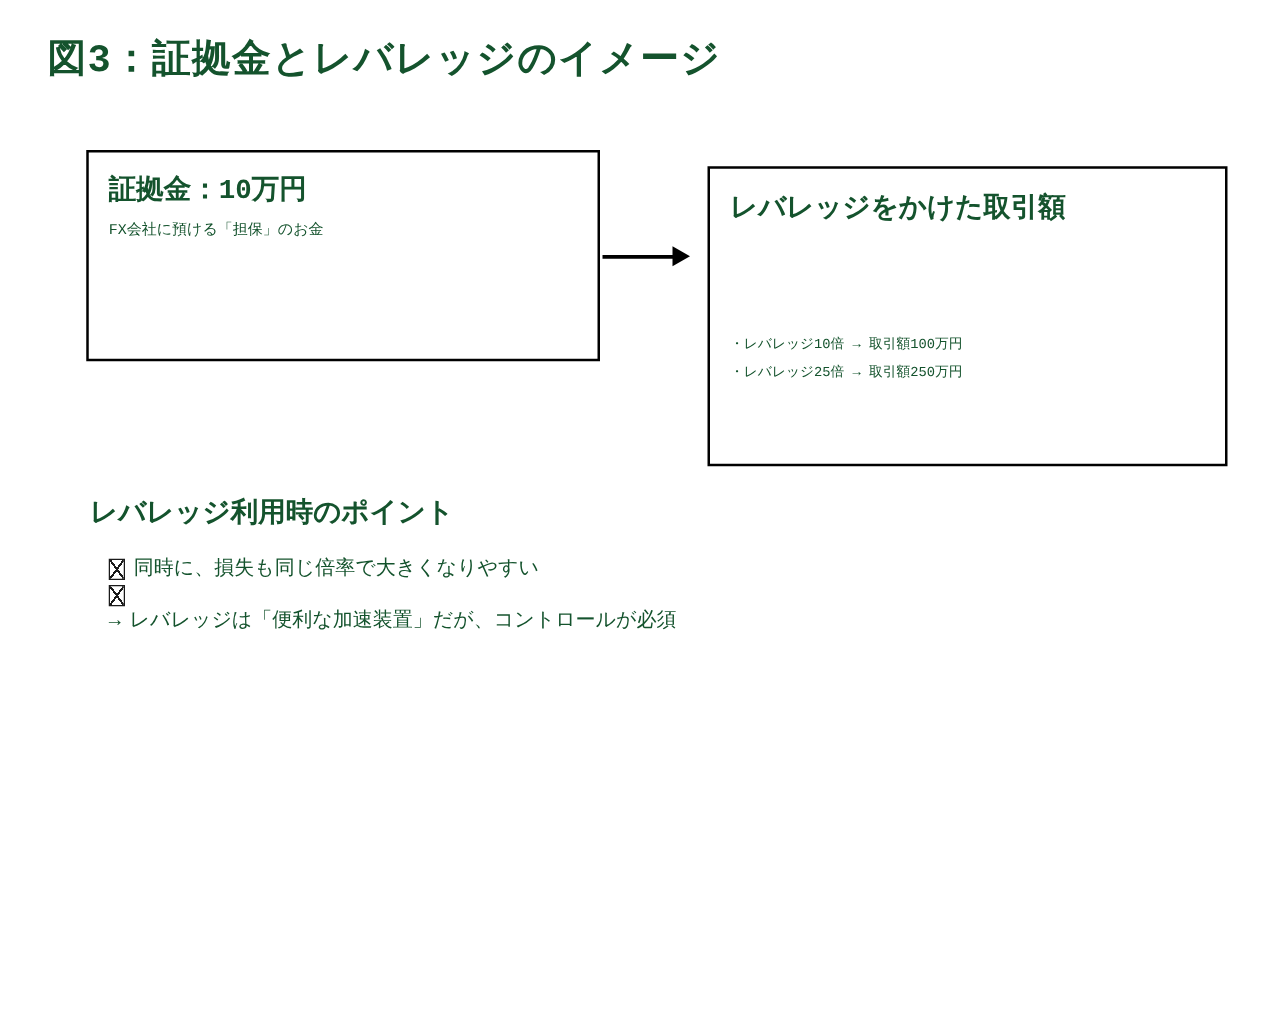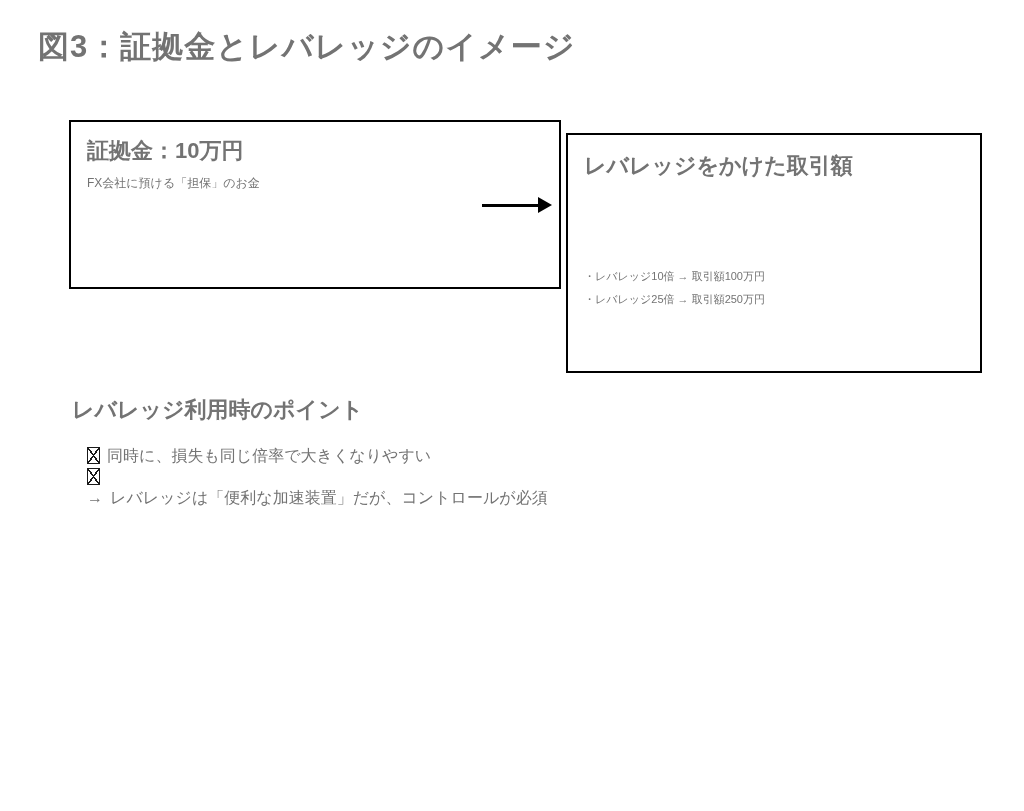--- a/index.html
+++ b/index.html
@@ -2,42 +2,42 @@
 <html lang="ja"><head>
 <meta charset="utf-8">
 <style>
   * { margin: 0; padding: 0; box-sizing: border-box; }
   html, body { background: #ffffff; }
   .page {
     position: relative;
     width: 1024px;
     height: 811px;
     background: #ffffff;
-    color: #737373;
-    font-family: Liberation Sans, sans-serif;
+    color: #14532d;
+    font-family: Liberation Mono, monospace;
     overflow: hidden;
   }
   .fig-title {
     position: absolute;
     left: 38px;
     top: 26px;
     font-size: 31px;
     font-weight: 700;
     letter-spacing: 1px;
     white-space: nowrap;
   }
   .box {
     position: absolute;
     border: 2px solid #000000;
     background: #ffffff;
   }
   .box-margin {
     left: 69px;
     top: 120px;
-    width: 492px;
+    width: 411px;
     height: 169px;
     padding: 14px 16px;
   }
   .box-leverage {
     left: 566px;
     top: 133px;
     width: 416px;
     height: 240px;
     padding: 16px 16px;
   }

